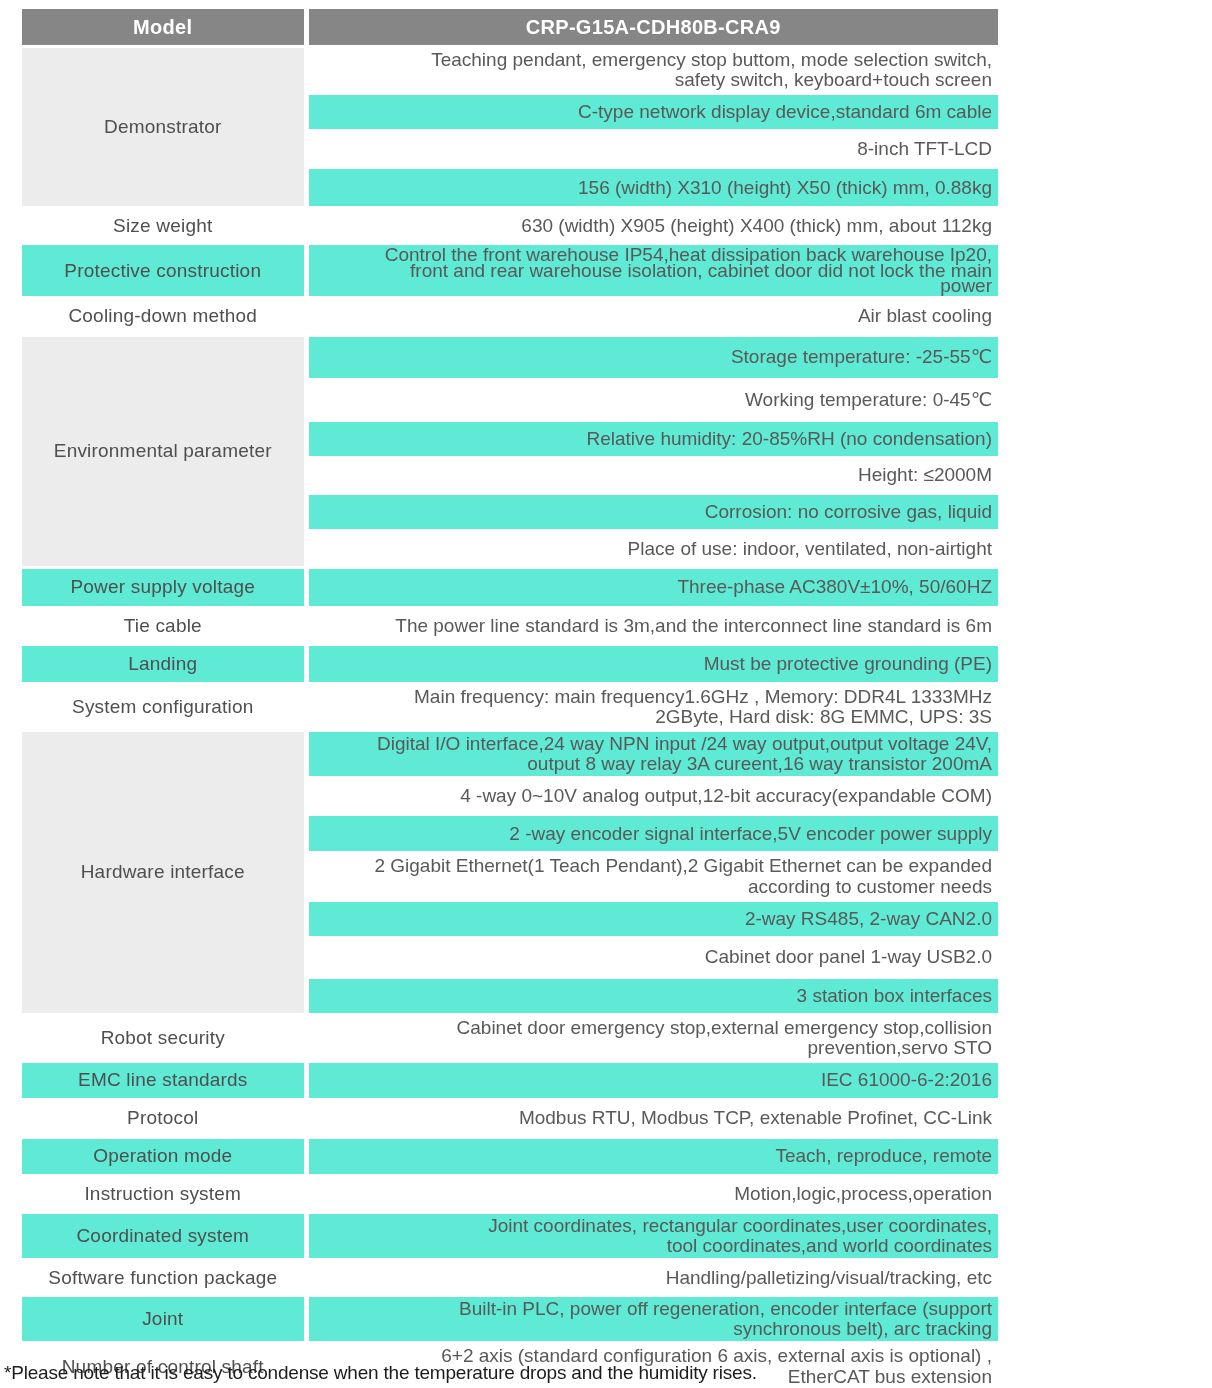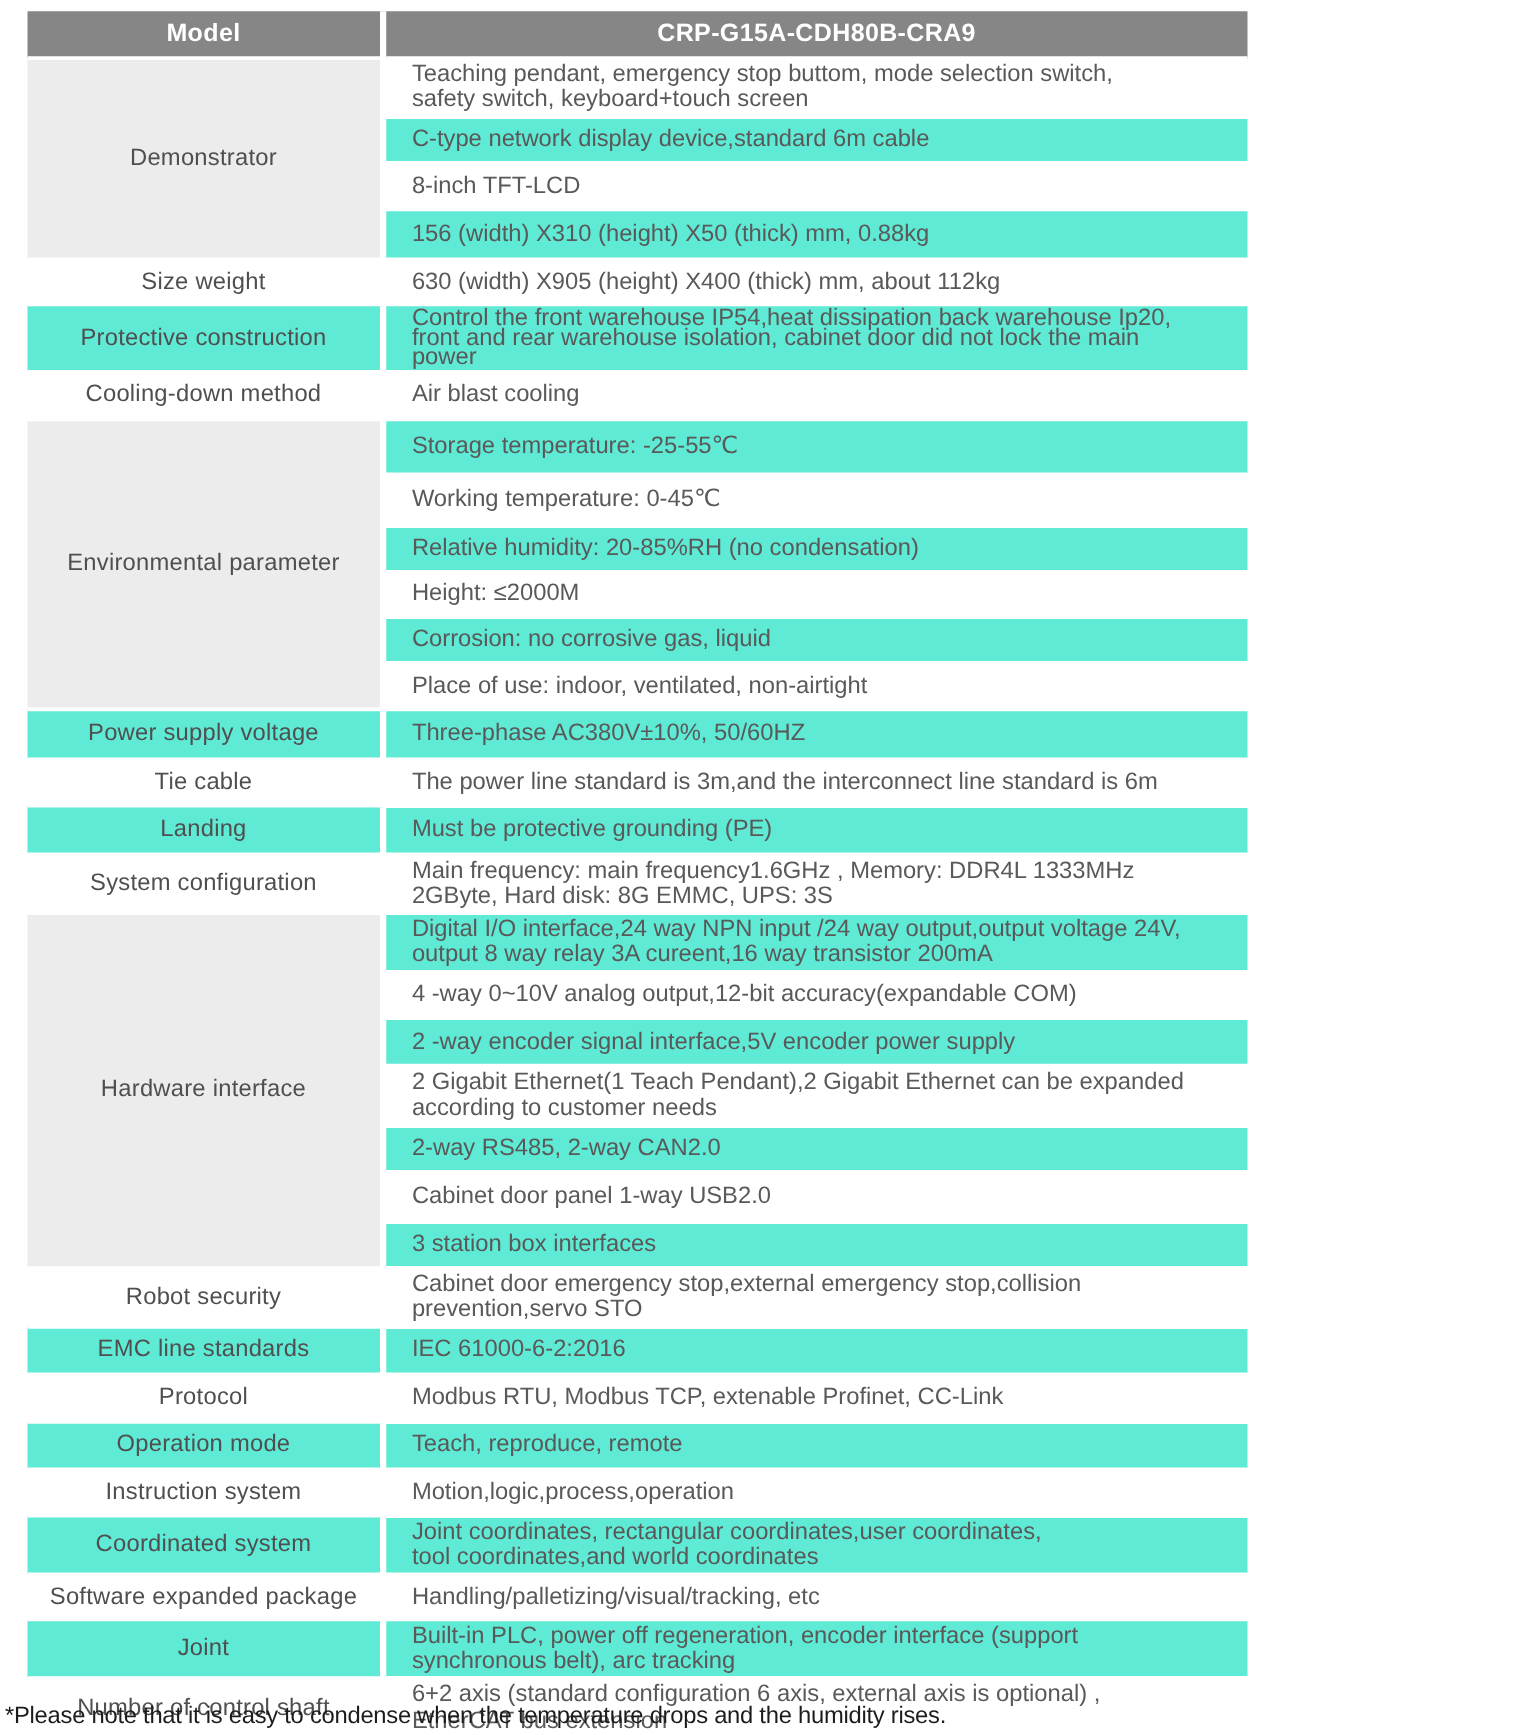--- a/index.html
+++ b/index.html
@@ -22,21 +22,21 @@
   td.label{
     border-right:5px solid #ffffff;border-bottom:3px solid #ffffff;
     text-align:center;vertical-align:middle;
     font-weight:normal;color:#4f4f4f;font-size:19px;white-space:nowrap;
     letter-spacing:0.2px;
   }
   td.value{
     border-bottom:3px solid #ffffff;
     padding:2px 6px 2px 21px;vertical-align:middle;
     color:#595959;font-size:19px;line-height:1.06;
-    white-space:pre-line;overflow:hidden;
+    white-space:pre-line;overflow:hidden;text-align:right;
   }
   tr.w td{background:#ffffff;}
   tr.g td{background:#5eead4;}
   td.label.merged{background:#ececec !important;}
   .footnote{
     position:absolute;left:4px;top:1350px;
     color:#1c1c1c;font-size:19px;letter-spacing:-0.2px;margin-top:12px;
   }
 </style>
 </head>
@@ -179,21 +179,21 @@
       <td class="value">Motion,logic,process,operation</td>
     </tr>
 
     <tr class="g" style="height:39px">
       <td class="label">Coordinated system</td>
       <td class="value">Joint coordinates, rectangular coordinates,user coordinates,
 tool coordinates,and world coordinates</td>
     </tr>
 
     <tr class="w" style="height:36px">
-      <td class="label">Software expanded package</td>
+      <td class="label">Software function package</td>
       <td class="value">Handling/palletizing/visual/tracking, etc</td>
     </tr>
 
     <tr class="g" style="height:40px">
       <td class="label">Joint</td>
       <td class="value">Built-in PLC, power off regeneration, encoder interface (support
 synchronous belt), arc tracking</td>
     </tr>
 
     <tr class="w" style="height:41px">

